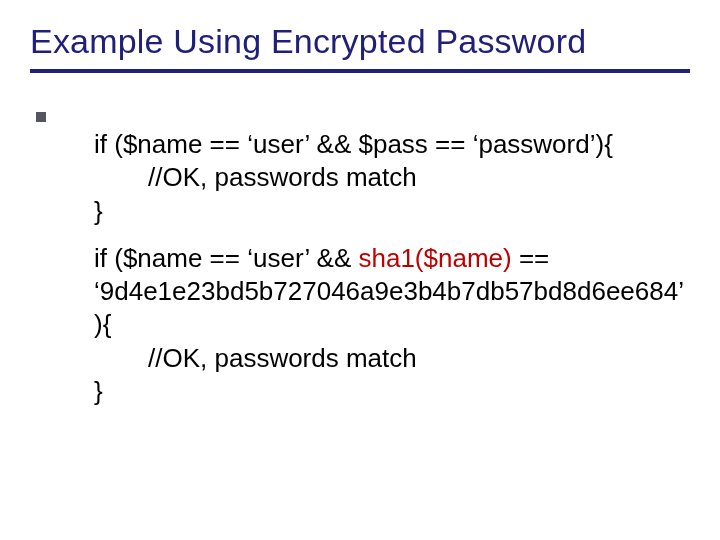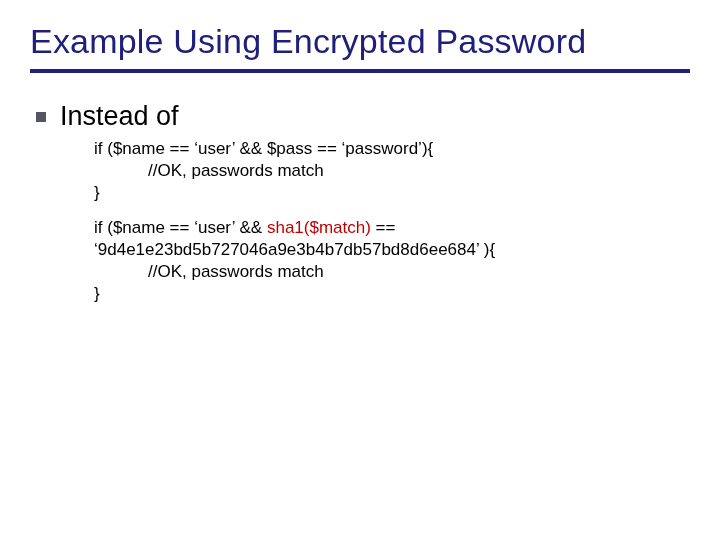--- a/index.html
+++ b/index.html
@@ -44,52 +44,51 @@
     background: #555560;
     margin-top: 11px;
     margin-right: 14px;
     flex: 0 0 auto;
   }
   .b1-text {
     font-size: 27px;
     line-height: 1.15;
   }
   .code {
-    font-size: 17px;
+    font-size: 26px;
     line-height: 1.28;
     margin-left: 58px;
     margin-bottom: 14px;
     max-width: 600px;
   }
   .code .ind1 { padding-left: 54px; display: block; }
   .sha { color: #c00000; }
 </style>
 </head>
 <body>
 
 <div class="slide">
 
   <h1 class="title">Example Using Encrypted Password</h1>
   <div class="rule"></div>
 
   <div class="bullets">
 
     <div class="b1">
       <div class="sq"></div>
-      <div class="b1-text">Instead of</div>
     </div>
 
     <div class="code">
       <span>if ($name == ‘user’ &amp;&amp; $pass == ‘password’){</span><br>
       <span class="ind1">//OK, passwords match</span>
       <span>}</span>
     </div>
 
 
     <div class="code">
-      <span>if ($name == ‘user’ &amp;&amp; </span><span class="sha">sha1($match)</span><span> ==</span><br>
+      <span>if ($name == ‘user’ &amp;&amp; </span><span class="sha">sha1($name)</span><span> ==</span><br>
       <span>‘9d4e1e23bd5b727046a9e3b4b7db57bd8d6ee684’ ){</span><br>
       <span class="ind1">//OK, passwords match</span>
       <span>}</span>
     </div>
 
   </div>
 </div>
 
 </body></html>

